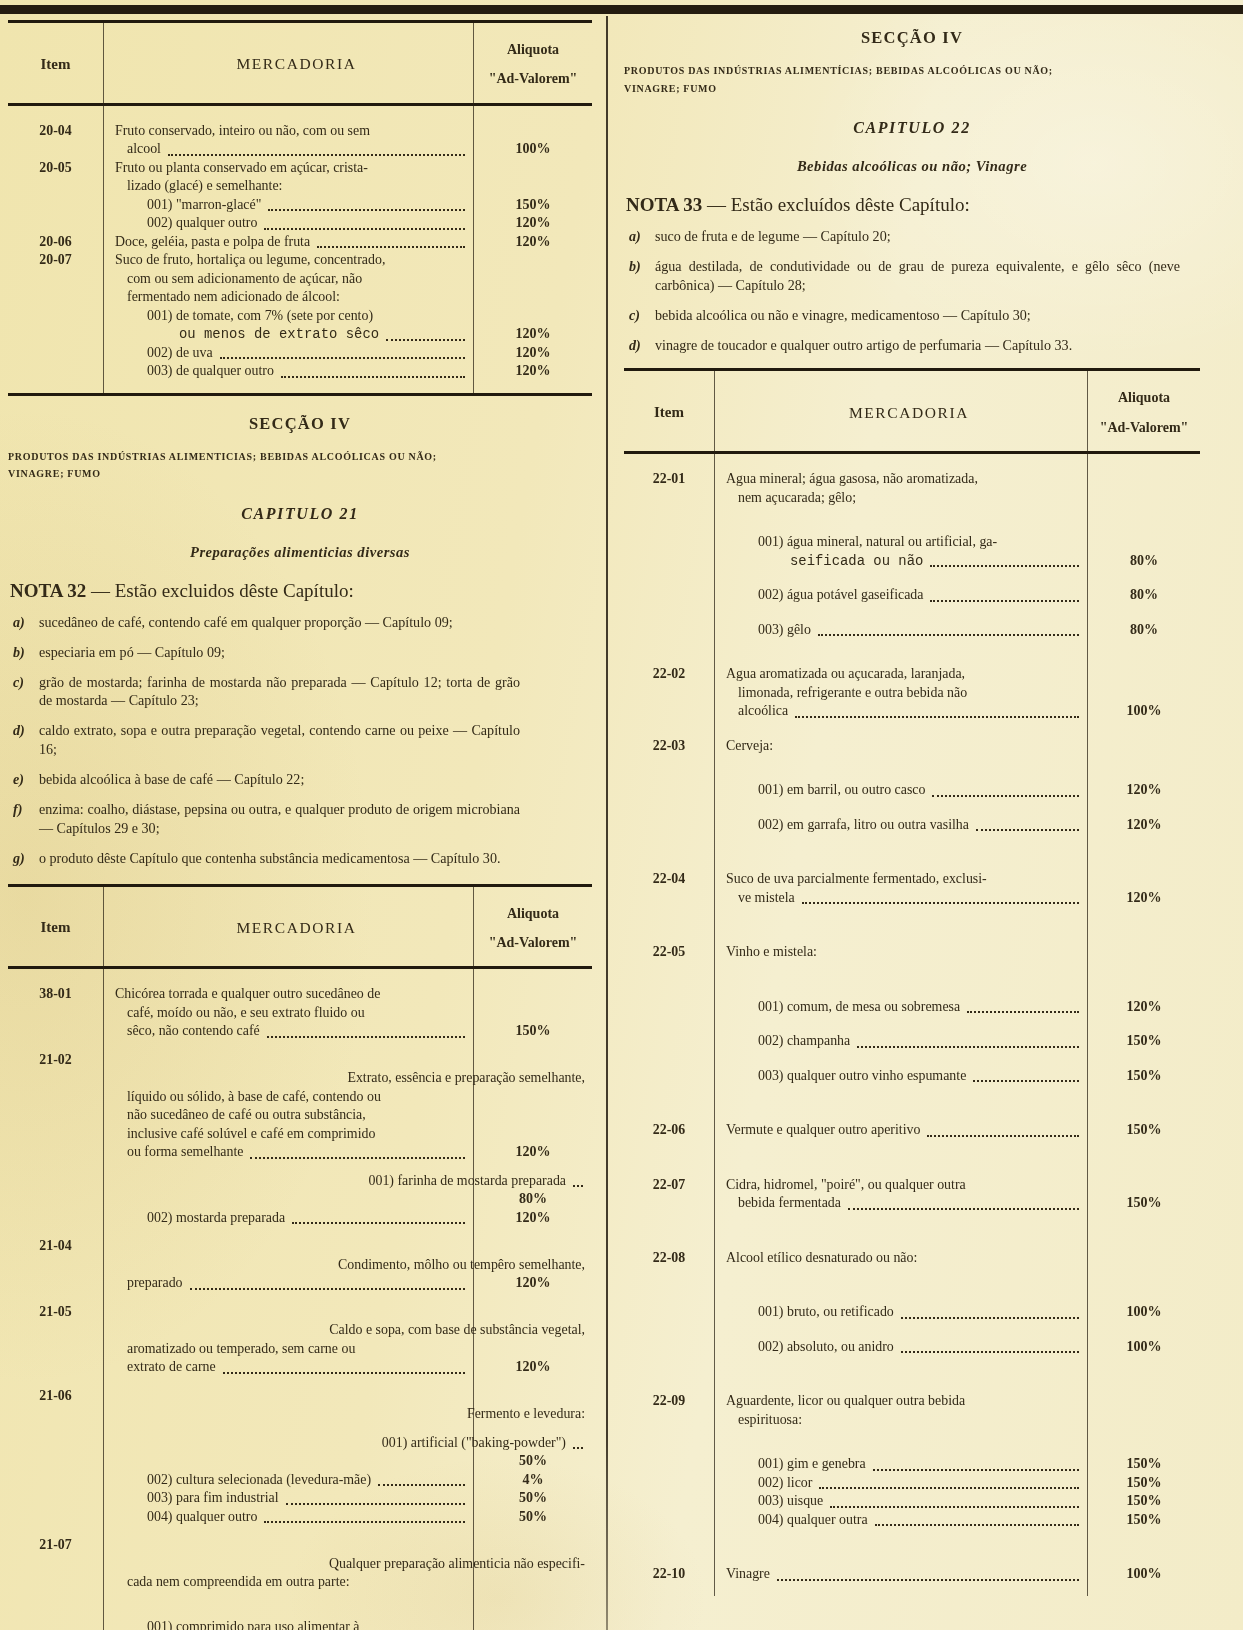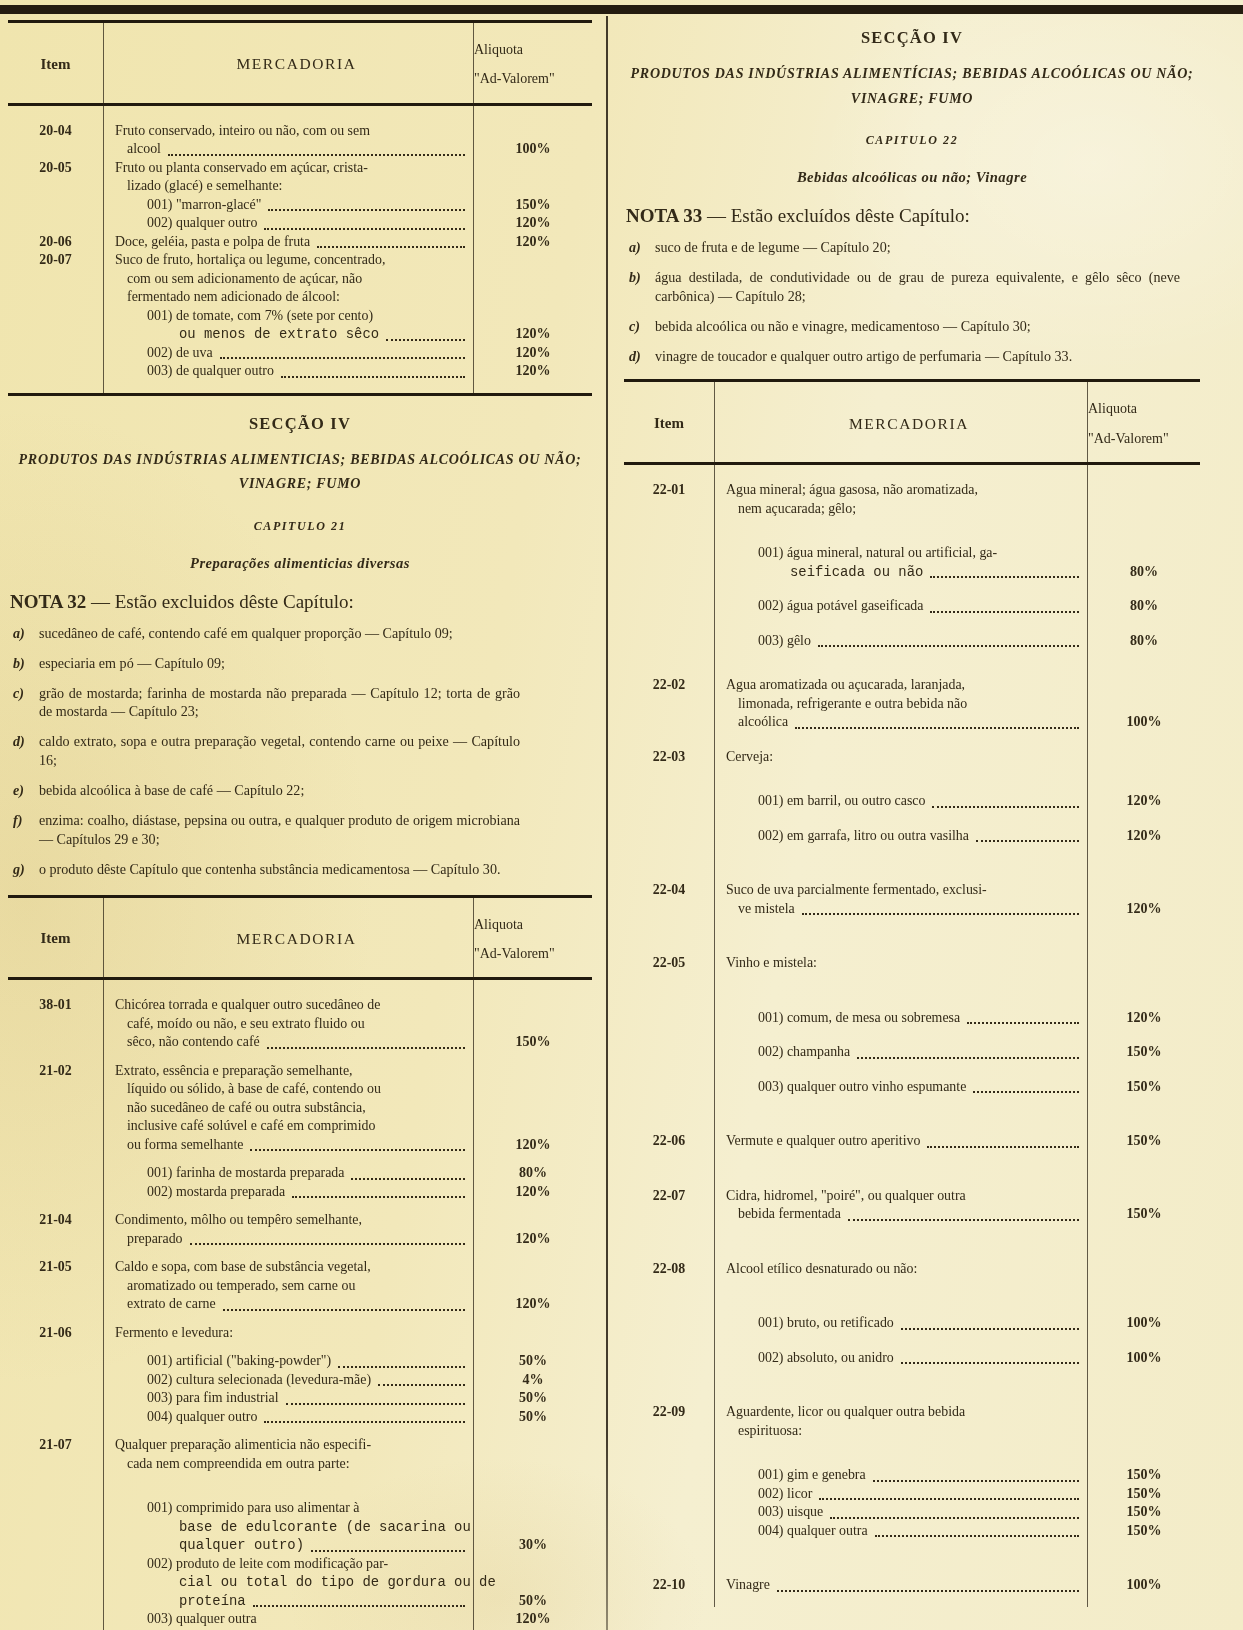--- a/index.html
+++ b/index.html
@@ -28,43 +28,43 @@
 
   
   .ttable{position:relative;border-top:3px solid var(--ink2);}
   .tleft{--c1:95px;--c2:118px;}
   .tright{--c1:90px;--c2:112px;}
   .thead{display:flex;align-items:stretch;border-bottom:3px solid var(--ink2);padding:12px 0 9px;}
   .th-item{width:var(--c1);display:flex;align-items:center;justify-content:center;
     font-weight:bold;font-size:15px;}
   .th-merc{flex:1;display:flex;align-items:center;justify-content:center;
     font-weight:normal;font-size:15.5px;letter-spacing:1.6px;margin-left:16px;}
-  .th-aliq{width:var(--c2);font-weight:normal;font-size:14px;line-height:2.1;}
+  .th-aliq{width:var(--c2);text-align:center;font-weight:bold;font-size:14px;line-height:2.1;}
   .tbody{padding:16px 0 12px;}
   .closed{border-bottom:3px solid var(--ink2);}
   .vline{position:absolute;top:0;bottom:0;border-left:1.6px solid rgba(40,32,18,.72);}
   .vl1{left:var(--c1);}
   .vl2{right:var(--c2);}
 
   .trow{display:flex;align-items:flex-end;line-height:18.5px;font-size:13.9px;}
   .c-item{width:var(--c1);text-align:center;font-weight:bold;align-self:flex-start;}
   .c-desc{flex:1;display:flex;align-items:baseline;padding-right:7px;min-width:0;}
   .c-desc .txt{white-space:nowrap;}
   .i0{padding-left:12px;} .i1{padding-left:24px;} .i2{padding-left:44px;} .i3{padding-left:76px;font-family:Liberation Mono, monospace;}
   .lead{flex:1 1 auto;min-width:10px;border-bottom:2px dotted var(--ink);
     margin:0 2px 3px 7px;align-self:flex-end;}
   .c-val{width:var(--c2);text-align:center;font-weight:bold;font-size:14px;}
-  .g1{margin-top:10px;} .g2{margin-top:16px;} .g3{margin-top:26px;} .g4{margin-top:36px;}
+  .g1{margin-top:10px;flex-direction:column;} .g2{margin-top:16px;} .g3{margin-top:26px;} .g4{margin-top:36px;}
 
   
   .h-secao{text-align:center;font-weight:bold;font-size:16.5px;letter-spacing:1.2px;margin-top:18px;}
   .col-right .h-secao{margin-top:4px;}
-  .h-sub{text-align:center;font-weight:bold;font-size:14px;letter-spacing:.7px;
-    margin-top:14px;line-height:1.75;font-style:italic;}
-  .h-cap{text-align:center;font-weight:bold;font-style:italic;font-size:12px;
+  .h-sub{text-align:left;font-weight:bold;font-size:10px;letter-spacing:.7px;
+    margin-top:14px;line-height:1.75;}
+  .h-cap{text-align:center;font-weight:bold;font-style:italic;font-size:16px;
     letter-spacing:1.6px;margin-top:22px;}
   .h-capsub{text-align:center;font-weight:bold;font-style:italic;font-size:14.6px;
     letter-spacing:.5px;margin-top:21px;}
   .h-nota{margin-top:19px;font-size:19px;padding-left:2px;}
   .h-nota .nota-label{font-weight:bold;}
   .notes{margin-top:4px;}
   .note{display:flex;margin-top:11px;font-size:14.1px;line-height:1.34;}
   .col-left .note{max-width:512px;}
   .col-right .note{max-width:556px;}
   .nl{font-weight:bold;font-style:italic;flex:0 0 31px;padding-left:5px;}

